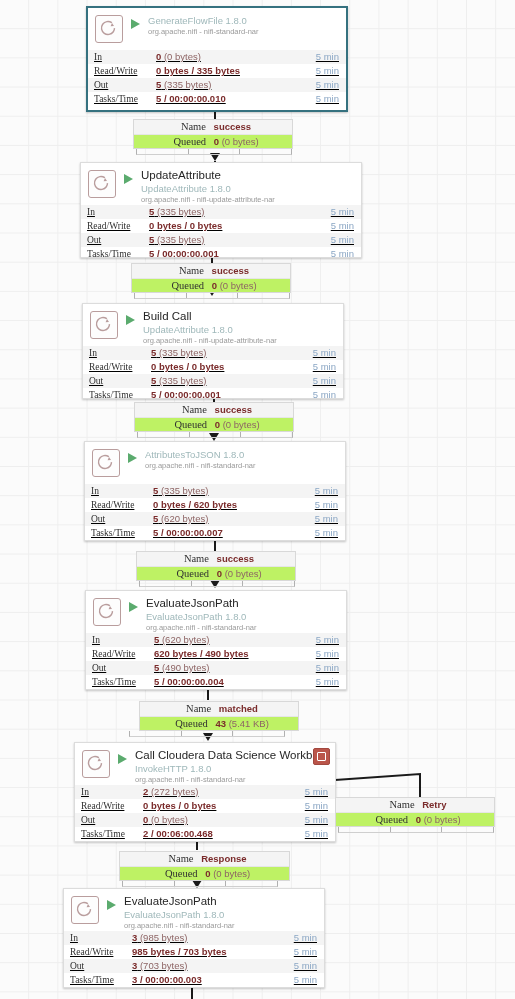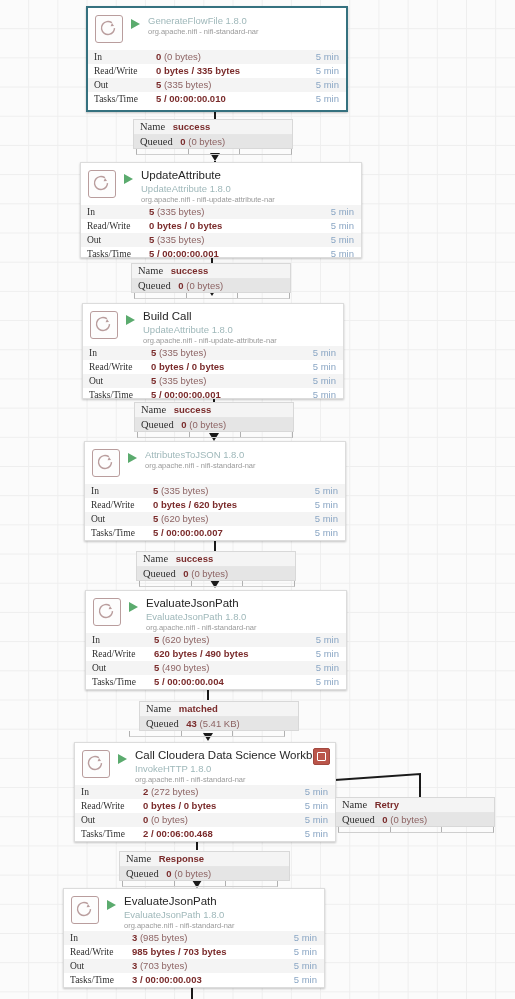--- a/index.html
+++ b/index.html
@@ -123,21 +123,21 @@
     position: absolute;
     left: 3px; top: 3px;
     width: 7px; height: 7px;
     border: 1.2px solid #ffffff;
     border-radius: 1px;
     display: block;
   }
 
   
   .proc-stats { width: 100%; border-collapse: collapse; }
-  .proc-stats tr { height: 14px; }
+  .proc-stats tr { height: 14px; text-decoration: underline; }
   .proc-stats tr.odd { background: #f4f4f4; }
   .proc-stats tr.even { background: #ffffff; }
   .proc-stats td {
     padding: 0;
     font-size: 9.5px;
     line-height: 14px;
     vertical-align: middle;
   }
   .st-label {
     font-family: "Liberation Serif", serif;
@@ -161,30 +161,31 @@
     font-size: 9px;
   }
 
   
   .connection {
     position: absolute;
     background: #fdfdfd;
     border: 1px solid #d8d8d8;
     box-sizing: border-box;
     overflow: hidden;
+    text-align: center;
   }
   .conn-row {
     height: 14px;
     line-height: 14px;
     font-size: 9.5px;
     white-space: nowrap;
     padding-left: 6px;
   }
   .conn-row.r1 { background: #f4f4f4; }
-  .conn-row.r2 { background: #e5e5e5; border-top: 1px solid #e6e6e6; }
+  .conn-row.r2 { background: #bef264; border-top: 1px solid #e6e6e6; }
   .conn-key {
     font-family: "Liberation Serif", serif;
     font-size: 10.5px;
     color: #303030;
   }
   .conn-val {
     color: #7a2b2b;
     font-weight: bold;
     margin-left: 5px;
   }

